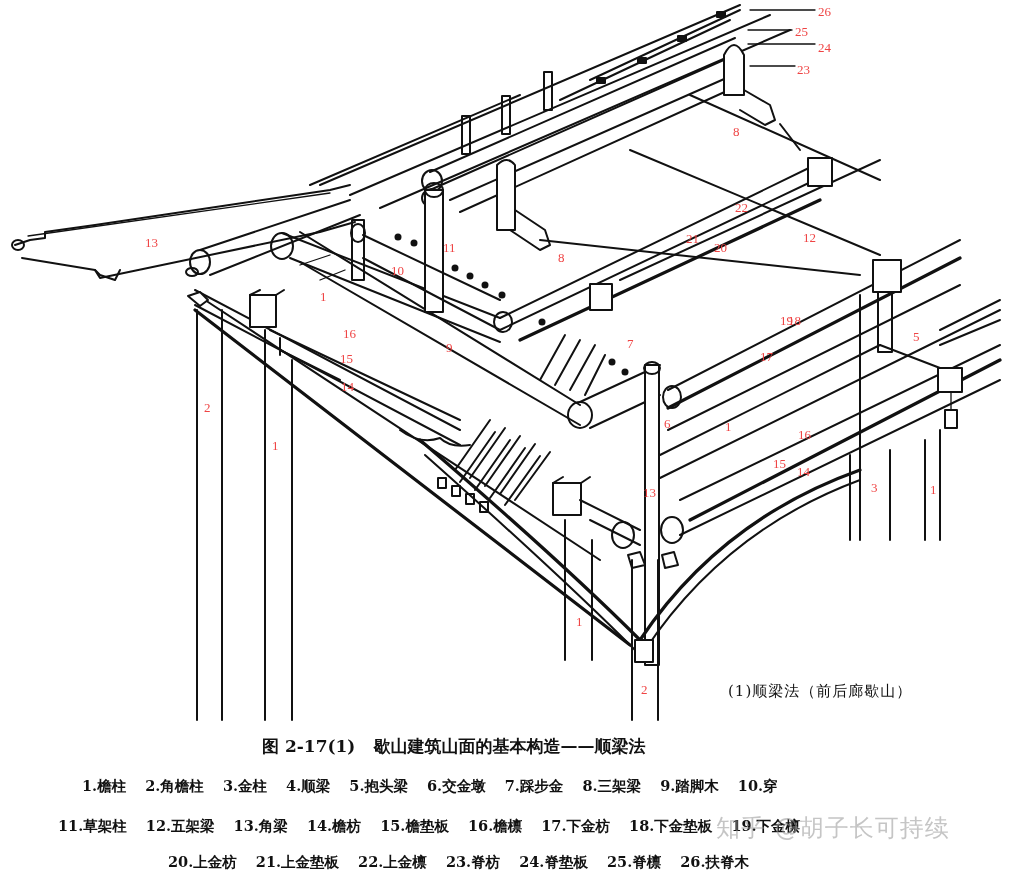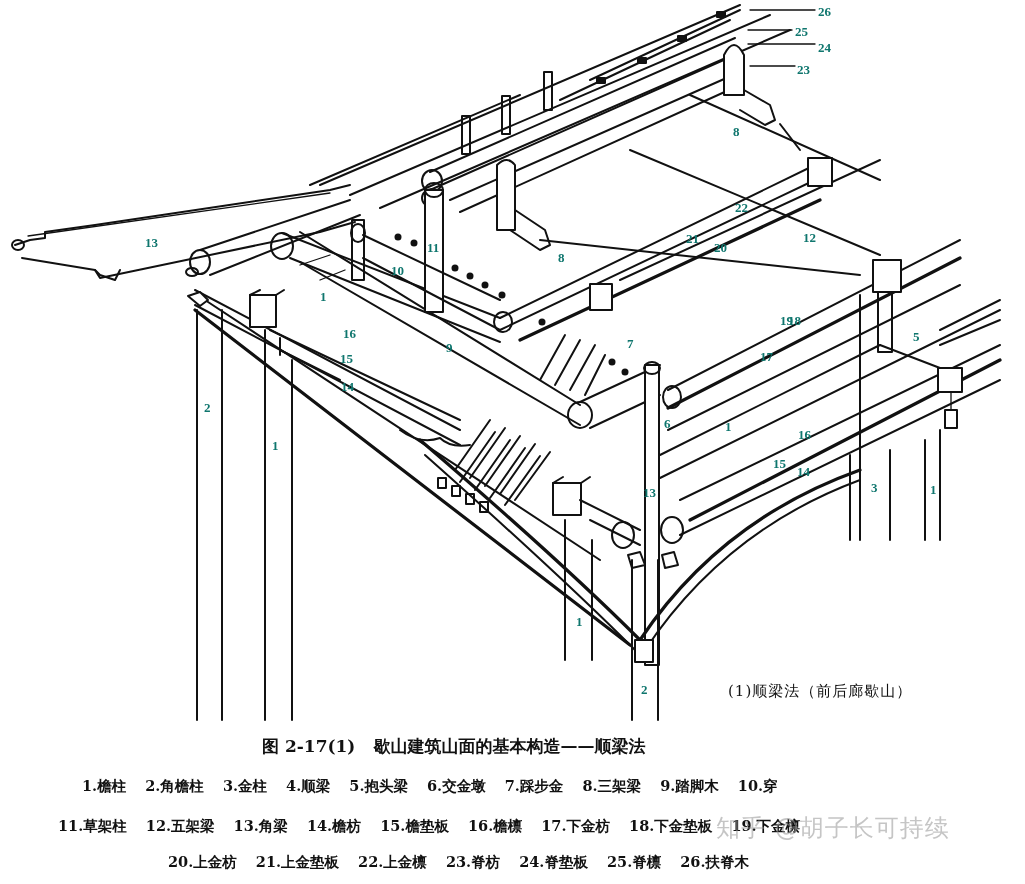--- a/index.html
+++ b/index.html
@@ -7,21 +7,21 @@
          font-family: "DejaVu Serif", "Liberation Serif", serif; color: #111; }
   #drawing { position: absolute; left: 0; top: 0; width: 1025px; height: 730px; }
   #drawing line, #drawing polyline, #drawing path, #drawing rect, #drawing ellipse, #drawing polygon {
     stroke: #111; fill: none; stroke-width: 2; stroke-linecap: round; stroke-linejoin: round;
   }
   #drawing .thick { stroke-width: 3.2; }
   #drawing .thin { stroke-width: 1.3; }
   #drawing .filled { fill: #111; }
   #drawing .white { fill: #fff; }
   .callout { position: absolute; font-family: "Liberation Serif", serif; font-size: 13px;
-             color: #0f766e; line-height: 1; white-space: nowrap; font-weight: bold; }
+             color: #ef4444; line-height: 1; white-space: nowrap; }
   .subcaption { position: absolute; left: 728px; top: 682px; font-size: 15px;
                 letter-spacing: 1px; font-family: "DejaVu Serif", serif; }
   .title { position: absolute; left: 262px; top: 735px; font-size: 17px; font-weight: bold;
            font-family: "DejaVu Serif", serif; white-space: nowrap; text-align: right; }
   .title .fig { margin-right: 18px; }
   .legend-row { position: absolute; font-size: 14.5px; font-weight: bold; white-space: nowrap;
                 font-family: "DejaVu Serif", serif; }
   .legend-row span { margin-right: 14px; }
   .row1 { left: 82px; top: 777px; }
   .row2 { left: 58px; top: 817px; }
@@ -211,21 +211,21 @@
     <span class="callout" style="left: 795px; top: 25px;">25</span>
     <span class="callout" style="left: 818px; top: 41px;">24</span>
     <span class="callout" style="left: 797px; top: 63px;">23</span>
     <span class="callout" style="left: 733px; top: 125px;">8</span>
     <span class="callout" style="left: 558px; top: 251px;">8</span>
     <span class="callout" style="left: 735px; top: 201px;">22</span>
     <span class="callout" style="left: 686px; top: 232px;">21</span>
     <span class="callout" style="left: 714px; top: 241px;">20</span>
     <span class="callout" style="left: 803px; top: 231px;">12</span>
     <span class="callout" style="left: 145px; top: 236px;">13</span>
-    <span class="callout" style="left: 427px; top: 241px;">11</span>
+    <span class="callout" style="left: 427px; top: 241px; padding-left: 16px;">11</span>
     <span class="callout" style="left: 391px; top: 264px;">10</span>
     <span class="callout" style="left: 320px; top: 290px;">1</span>
     <span class="callout" style="left: 343px; top: 327px;">16</span>
     <span class="callout" style="left: 446px; top: 341px;">9</span>
     <span class="callout" style="left: 340px; top: 352px;">15</span>
     <span class="callout" style="left: 341px; top: 380px;">14</span>
     <span class="callout" style="left: 627px; top: 337px;">7</span>
     <span class="callout" style="left: 780px; top: 314px;">19</span>
     <span class="callout" style="left: 788px; top: 314px;">18</span>
     <span class="callout" style="left: 760px; top: 350px;">17</span>

